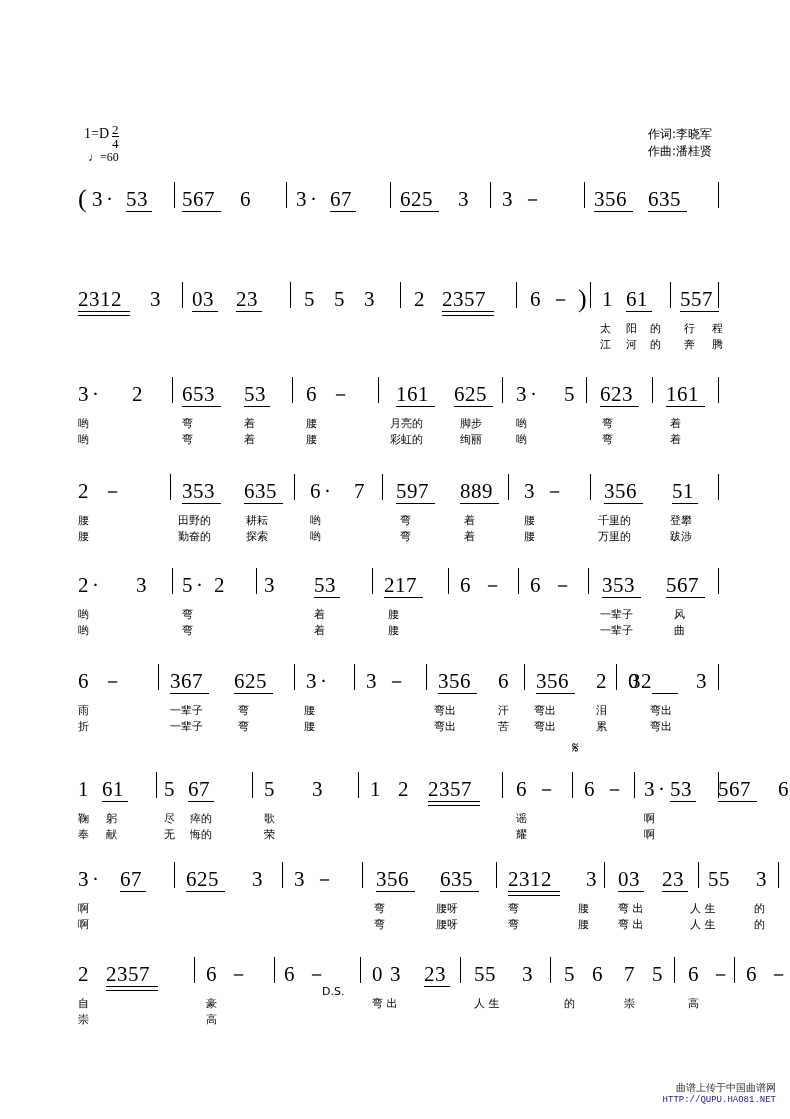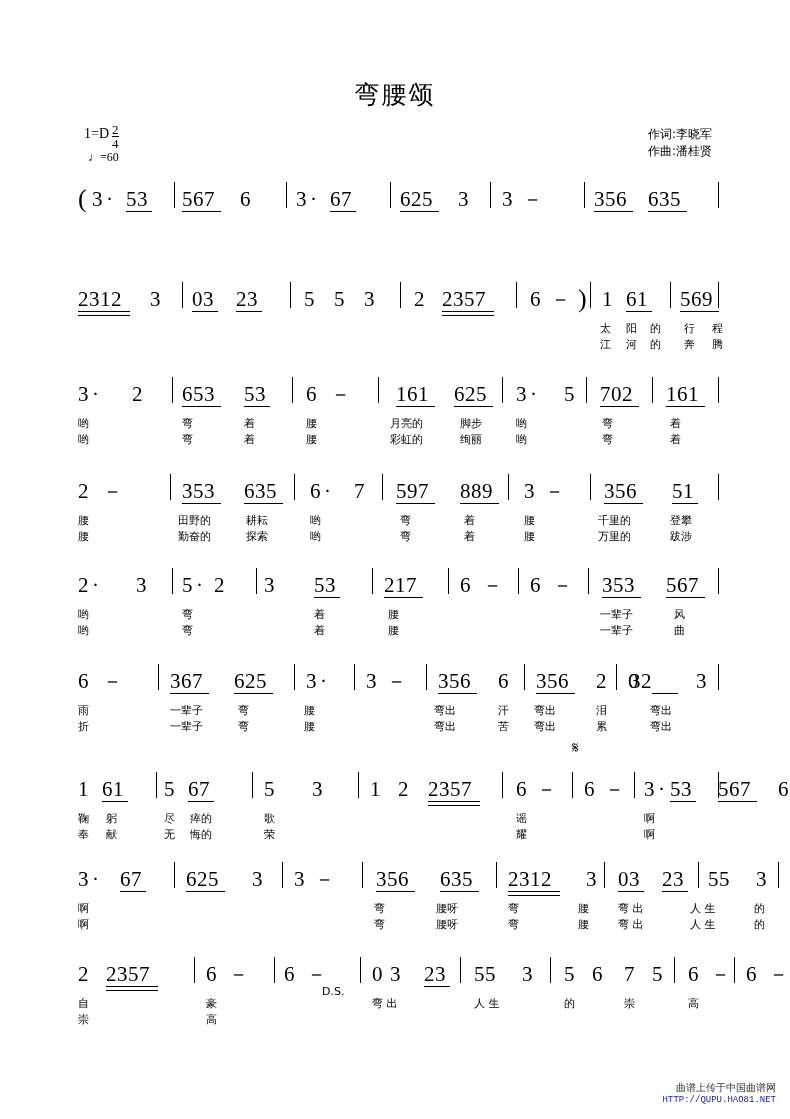--- a/index.html
+++ b/index.html
@@ -128,21 +128,20 @@
     position: absolute;
     font-size: 16px;
     font-family: "DejaVu Serif", serif;
   }
 </style>
 </head>
 <body>
 
 <div class="sheet">
 
-  <div class="title">弯腰颂</div>
 
   <div class="key-block">
     <div class="key-line">
       <span class="key-sig">1=D</span>
       <span class="meter">
         <span class="num">2</span>
         <span class="den">4</span>
       </span>
     </div>
   </div>
@@ -201,21 +200,21 @@
           <span class="nt" style="left: 336px;">2</span>
           <span class="nt" style="left: 364px;">2357</span>
           <div class="underline1" style="left: 364px; width: 52px; bottom: -2px;"></div>
           <div class="underline1" style="left: 364px; width: 52px; bottom: -6px;"></div>
           <span class="nt" style="left: 452px;">6</span>
           <span class="nt" style="left: 472px;">－</span>
           <span class="nt paren" style="left: 500px;">)</span>
           <span class="nt" style="left: 524px;">1</span>
           <span class="nt" style="left: 548px;">61</span>
           <div class="underline1" style="left: 548px; width: 26px; bottom: -2px;"></div>
-          <span class="nt" style="left: 602px;">569</span>
+          <span class="nt" style="left: 602px;">557</span>
           <div class="underline1" style="left: 602px; width: 39px; bottom: -2px;"></div>
           <div class="bar" style="left: 104px;"></div>
           <div class="bar" style="left: 212px;"></div>
           <div class="bar" style="left: 322px;"></div>
           <div class="bar" style="left: 438px;"></div>
           <div class="bar" style="left: 512px;"></div>
           <div class="bar" style="left: 592px;"></div>
           <div class="bar" style="left: 640px;"></div>
         </div>
         <div class="lyr" style="left: 600px; top: 52px;">太</div>
@@ -240,21 +239,21 @@
           <div class="underline1" style="left: 166px; width: 26px; bottom: -2px;"></div>
           <span class="nt" style="left: 228px;">6</span>
           <span class="nt" style="left: 252px;">－</span>
           <span class="nt" style="left: 318px;">161</span>
           <div class="underline1" style="left: 318px; width: 39px; bottom: -2px;"></div>
           <span class="nt" style="left: 376px;">625</span>
           <div class="underline1" style="left: 376px; width: 39px; bottom: -2px;"></div>
           <span class="nt" style="left: 438px;">3</span>
           <span class="nt" style="left: 452px;">·</span>
           <span class="nt" style="left: 486px;">5</span>
-          <span class="nt" style="left: 522px;">702</span>
+          <span class="nt" style="left: 522px;">623</span>
           <div class="underline1" style="left: 522px; width: 39px; bottom: -2px;"></div>
           <span class="nt" style="left: 588px;">161</span>
           <div class="underline1" style="left: 588px; width: 39px; bottom: -2px;"></div>
           <div class="bar" style="left: 94px;"></div>
           <div class="bar" style="left: 214px;"></div>
           <div class="bar" style="left: 300px;"></div>
           <div class="bar" style="left: 424px;"></div>
           <div class="bar" style="left: 508px;"></div>
           <div class="bar" style="left: 574px;"></div>
           <div class="bar" style="left: 640px;"></div>

